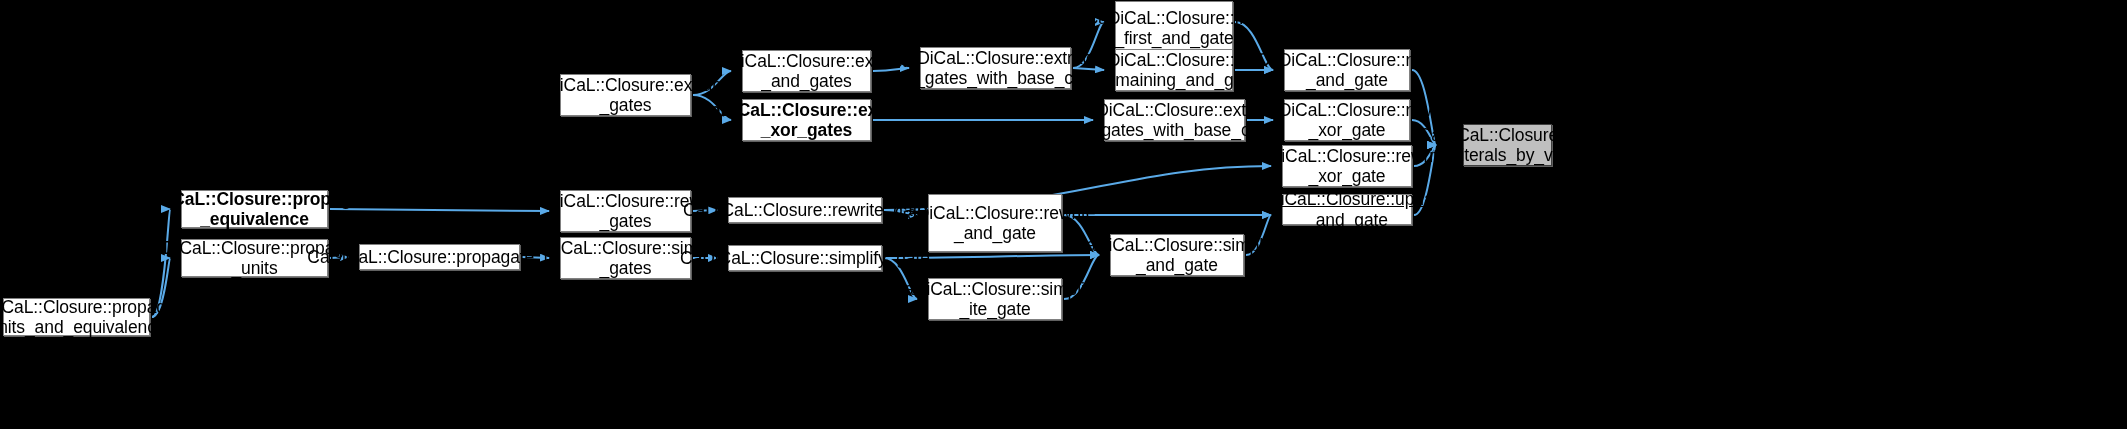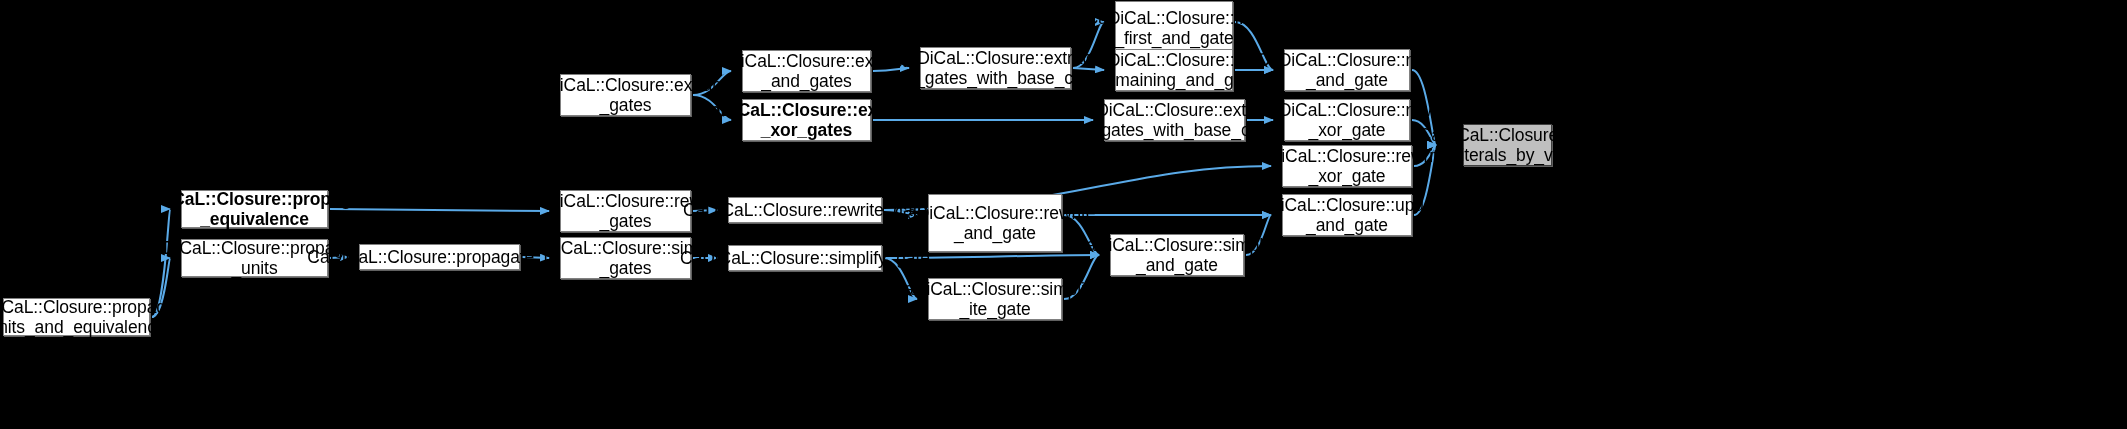--- a/index.html
+++ b/index.html
@@ -118,18 +118,18 @@
       <div class="node" style="left: 1104px; top: 99px; width: 141px; height: 42px;">CaDiCaL::Closure::extract
 _xor_gates_with_base_clause</div>
       <div class="node" style="left: 1110px; top: 234px; width: 134px; height: 42px;">CaDiCaL::Closure::simplify
 _and_gate</div>
       <div class="node" style="left: 1284px; top: 49px; width: 126px; height: 42px;">CaDiCaL::Closure::new
 _and_gate</div>
       <div class="node" style="left: 1284px; top: 99px; width: 126px; height: 42px;">CaDiCaL::Closure::new
 _xor_gate</div>
       <div class="node" style="left: 1282px; top: 145px; width: 130px; height: 42px;">CaDiCaL::Closure::rewrite
 _xor_gate</div>
-      <div class="node" style="left: 1282px; top: 194px; width: 130px; height: 42px;">CaDiCaL::Closure::update
+      <div class="node" style="left: 1282px; top: 194px; width: 130px; height: 31px; text-decoration: underline;">CaDiCaL::Closure::update
 _and_gate</div>
       <div class="node current" style="left: 1447px; top: 124px; width: 89px; height: 42px; margin-left: 16px;">CaDiCaL::Closure::sort
 _literals_by_var</div>
     </div>
 </div>
 
 </body></html>

